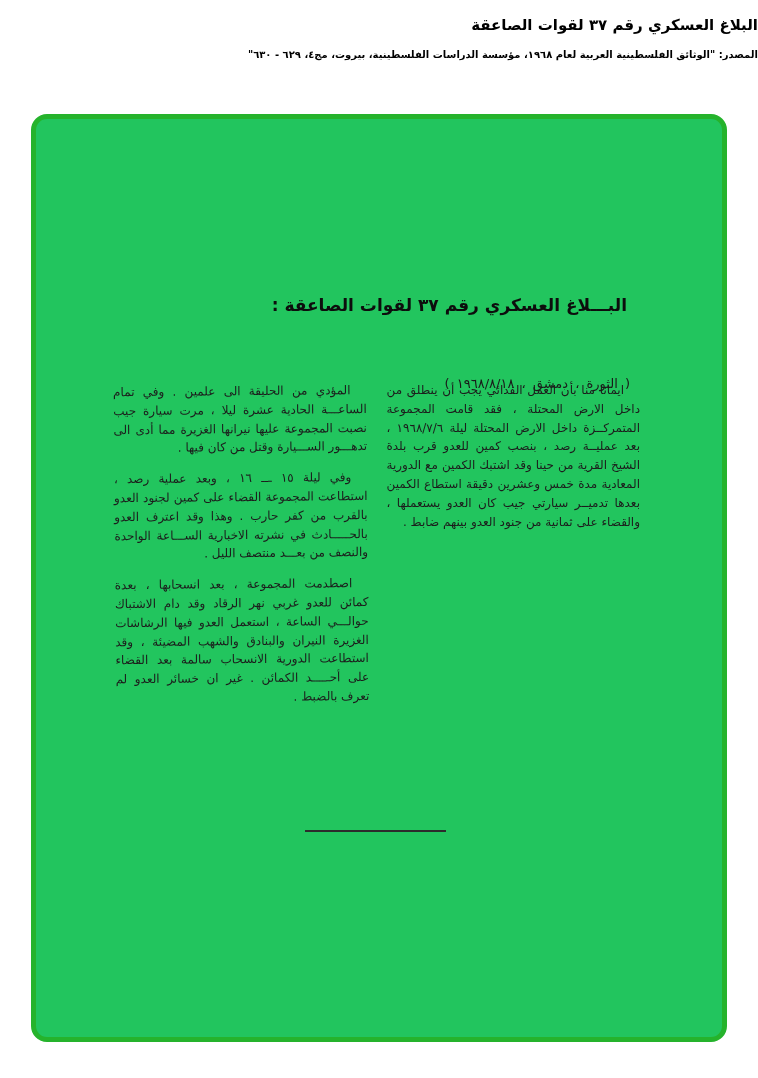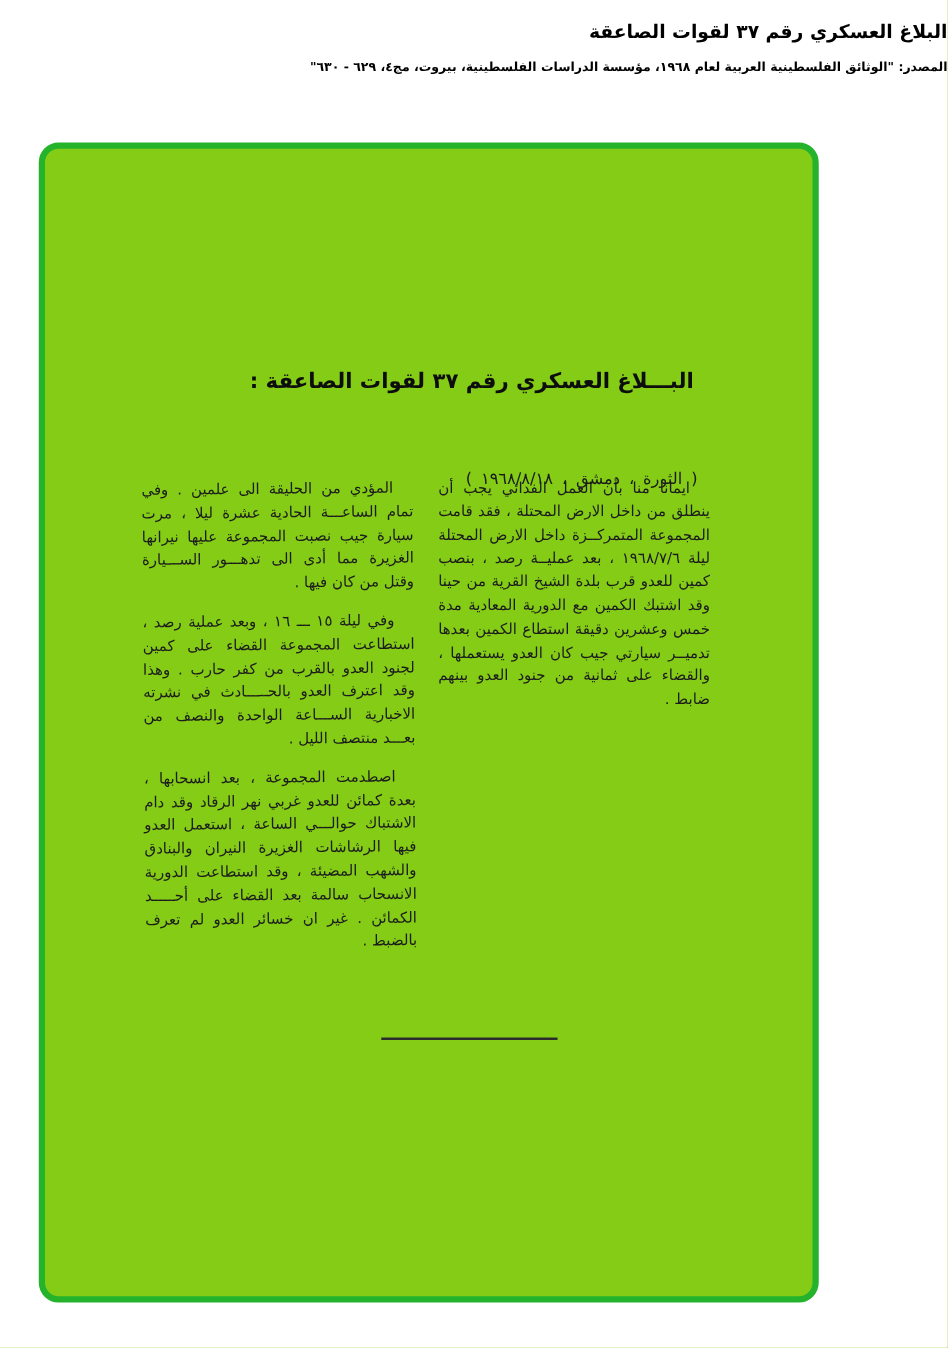--- a/index.html
+++ b/index.html
@@ -22,24 +22,24 @@
     letter-spacing:0.3px;
   }
   .top-source {
     margin-top:15px;
     font-size:10px; font-weight:bold; color:#000;
   }
 
   
   .frame {
     position:absolute; left:31px; top:114px;
-    width:624px; height:928px;
+    width:696px; height:928px;
     border:5px solid #25b32c;
     border-radius:16px;
-    background:#84cc16;
+    background:#22c55e;
   }
   .page { position:relative; width:100%; height:100%; }
 
   
   .doc-title {
     position:absolute; top:176px; right:95px;
     direction:rtl;
     font-size:17px; font-weight:bold; color:#0d0d0d;
     letter-spacing:0.2px;
   }

